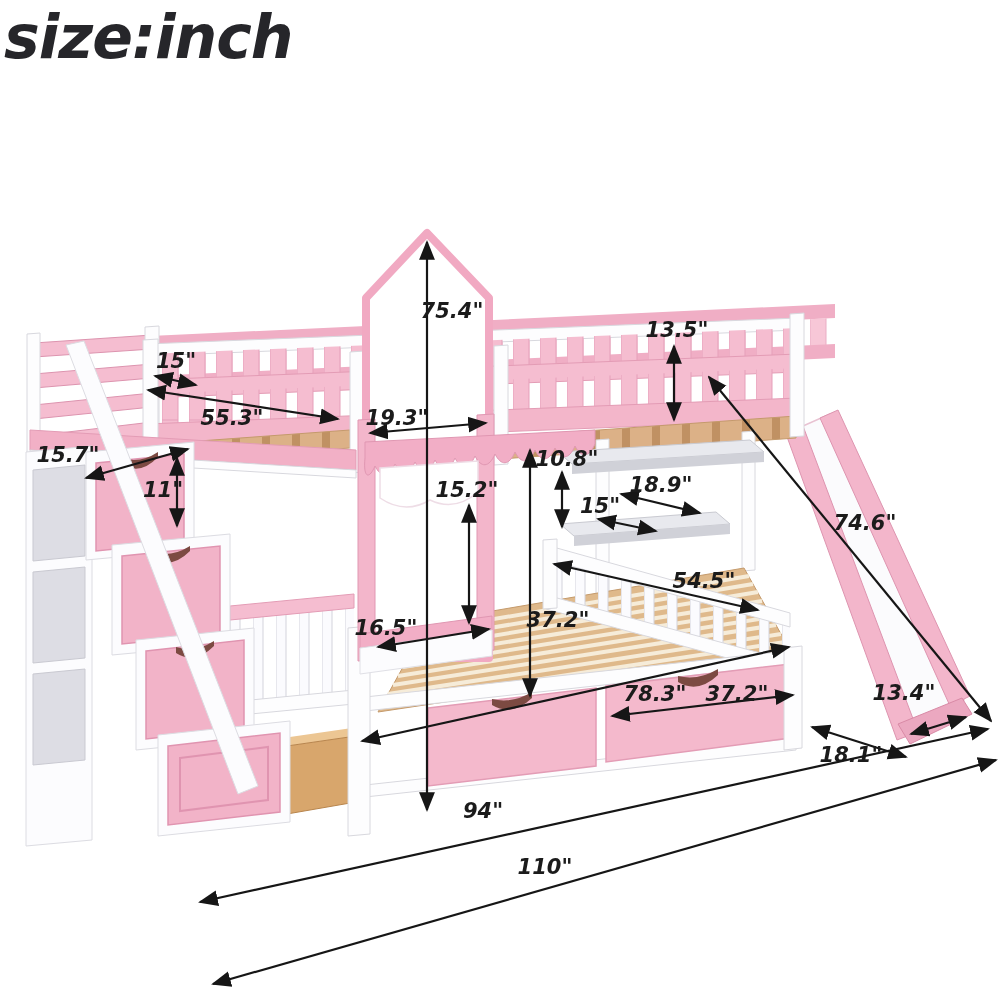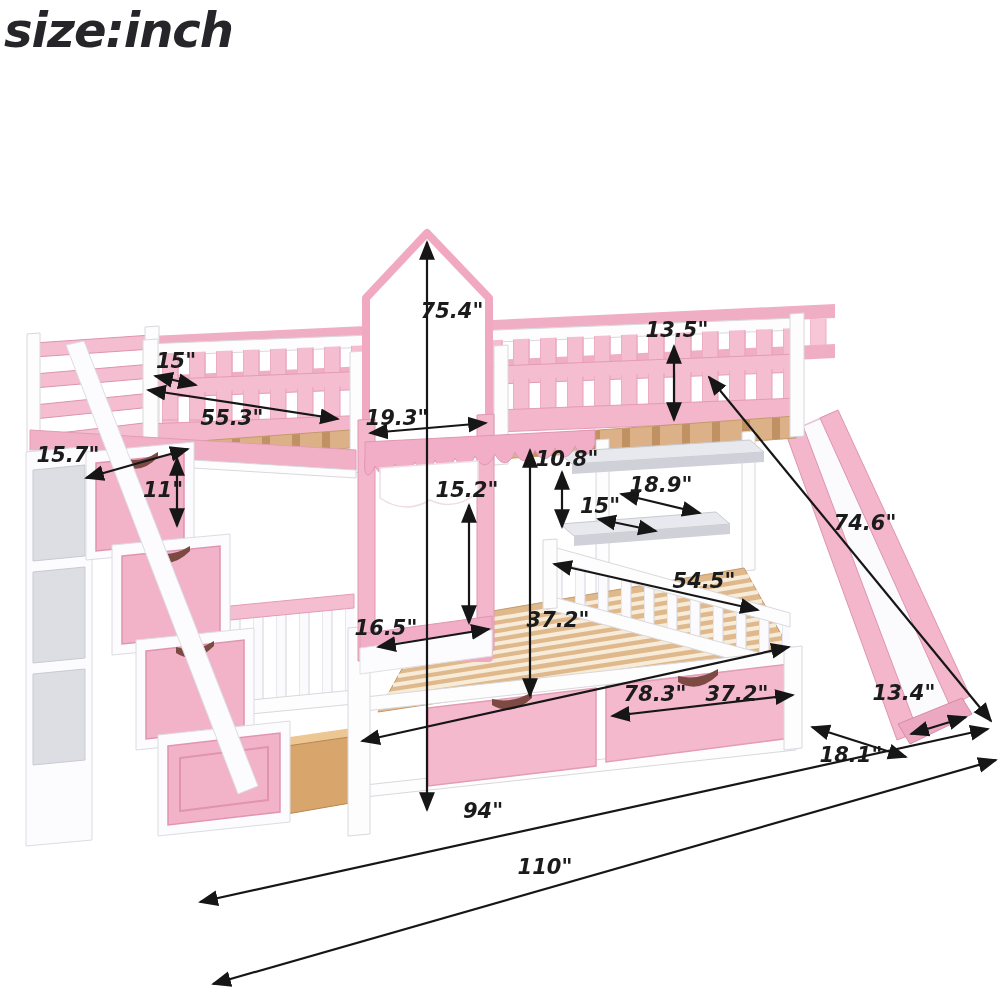--- a/index.html
+++ b/index.html
@@ -1,18 +1,18 @@
 <!DOCTYPE html>
 <html><head>
 <meta charset="utf-8">
 <style>
   html,body{margin:0;padding:0;background:#ffffff;}
   .canvas{position:relative;width:1000px;height:1000px;background:#ffffff;overflow:hidden;
           font-family:"DejaVu Sans",sans-serif;}
-  .page-title{position:absolute;top:2px;left:4px;font-size:48px;font-weight:bold;
+  .page-title{position:absolute;top:2px;left:4px;font-size:60px;font-weight:bold;
               font-style:italic;color:#26262a;letter-spacing:-1px;text-align:center;}
   svg{position:absolute;top:0;left:0;}
   .dim{font-family:"DejaVu Sans",sans-serif;font-style:italic;font-weight:700;
        font-size:21px;fill:#1b1b1b;}
   .dimline{stroke:#161616;stroke-width:2.2;fill:none;}
 </style>
 </head>
 <body>
 
 <div class="canvas">

